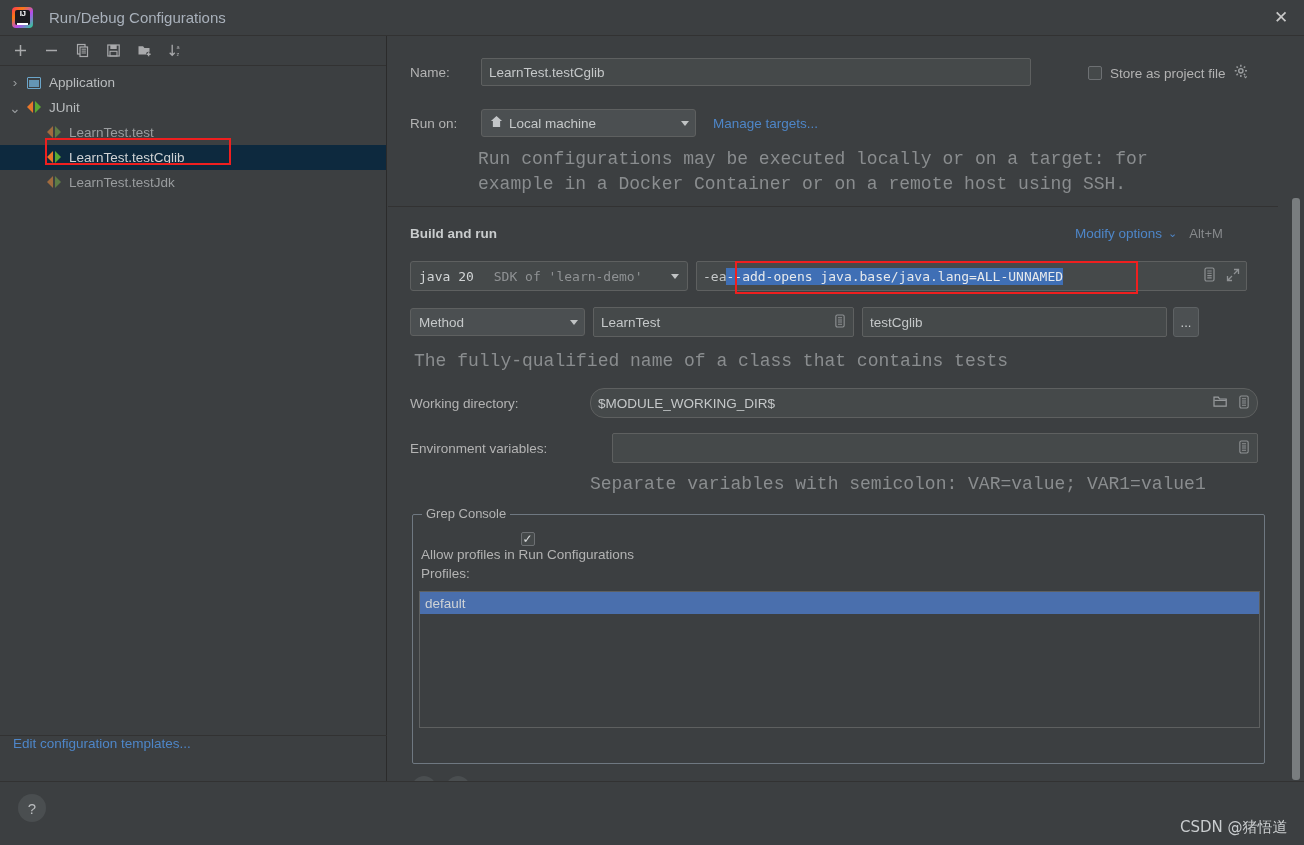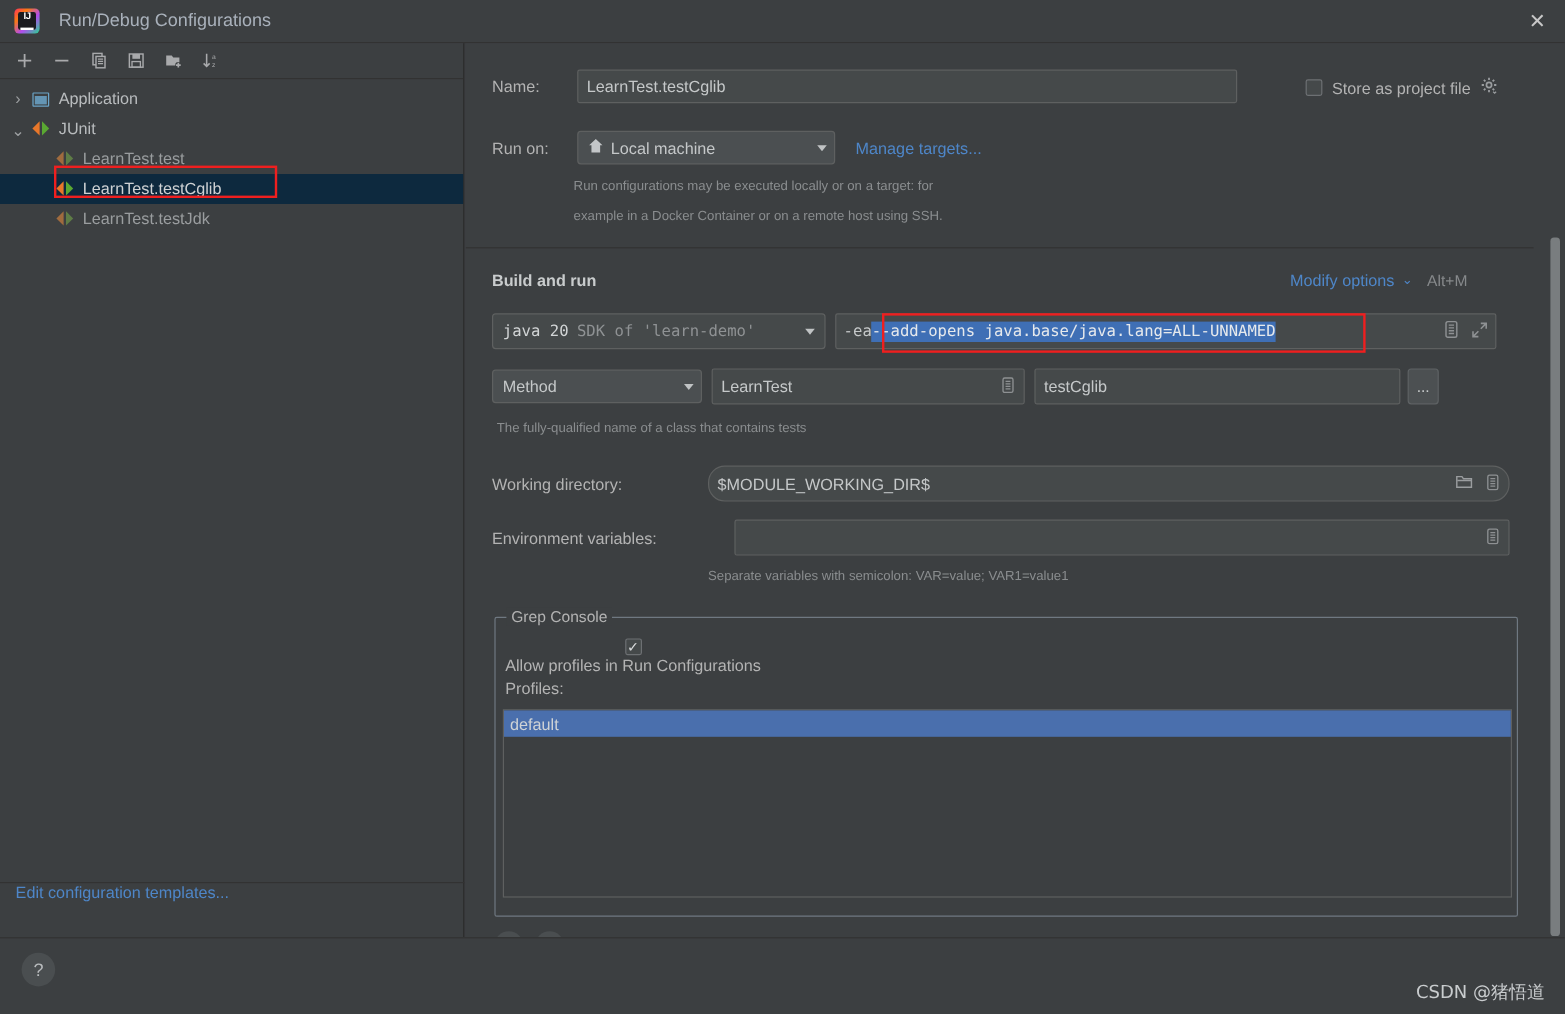--- a/index.html
+++ b/index.html
@@ -137,21 +137,21 @@
   .link { color: #4e86c8; cursor: pointer; font-size: 13.5px; }
 
   
   .main {
     position: absolute; left: 388px; top: 36px;
     width: 916px; height: 745px;
     background: #3c3f41;
     overflow: hidden;
   }
   .lbl { color: #b3b3b3; font-size: 13.5px; }
-  .hint { color: #8a8d8f; font-size: 11px; }
+  .hint { color: #8a8d8f; font-size: 18px; font-family: Liberation Mono, monospace; }
 
   .row { position: absolute; display: flex; align-items: center; }
 
   input.txt, .fakeinput {
     background: #45494a;
     border: 1px solid #5e6060;
     color: #c5c8c9;
     font-size: 13.5px;
     font-family: "Liberation Sans", sans-serif;
     height: 28px;
@@ -198,21 +198,21 @@
 
   .gearicon { color:#9a9d9f; font-size: 14px; }
 
   
   .mono {
     font-family: "DejaVu Sans Mono", "Liberation Mono", monospace;
     font-size: 13px;
   }
   .sdk-combo {
     background: #45494a; border: 1px solid #5e6060; border-radius: 3px;
-    height: 30px; display:flex; align-items:center; gap:7px; padding: 0 8px;
+    height: 30px; display:flex; align-items:center; gap:20px; padding: 0 8px;
     cursor:pointer;
   }
   .vmfield {
     background: #45494a; border: 1px solid #5e6060; border-radius: 2px;
     height: 30px; display:flex; align-items:center; padding: 0 6px;
     overflow:hidden;
   }
   .sel-text {
     background: #3f6fb5;
     color: #e6e9ec;
@@ -573,21 +573,21 @@
 
       <div class="row" style="left:8px; top:17px; gap:1px;flex-direction:column;">
         <span class="checkbox checked"></span>
         <span class="lbl">Allow profiles in Run Configurations</span>
       </div>
 
       <div class="row" style="left:8px; top:51px;">
         <span class="lbl">Profiles:</span>
       </div>
 
-      <div class="listbox" style="position:absolute; left:6px; top:76px; width:841px; height:157px;">
+      <div class="listbox" style="position:absolute; left:6px; top:76px; width:841px; height:137px;">
         <div class="list-item-sel">default</div>
       </div>
     </div>
 
     <div class="row" style="left:24px; top:740px; gap:10px;">
       <span class="chip">
         
         
       </span>
       <span class="chip">

